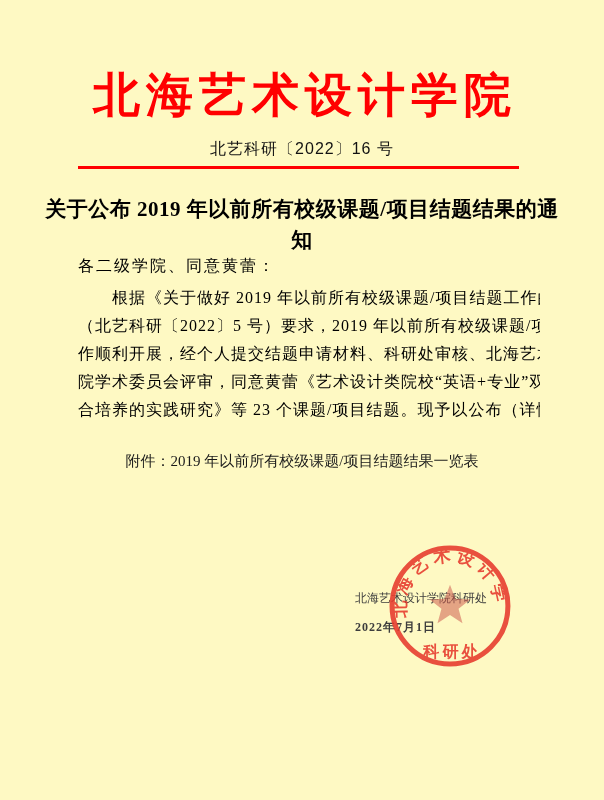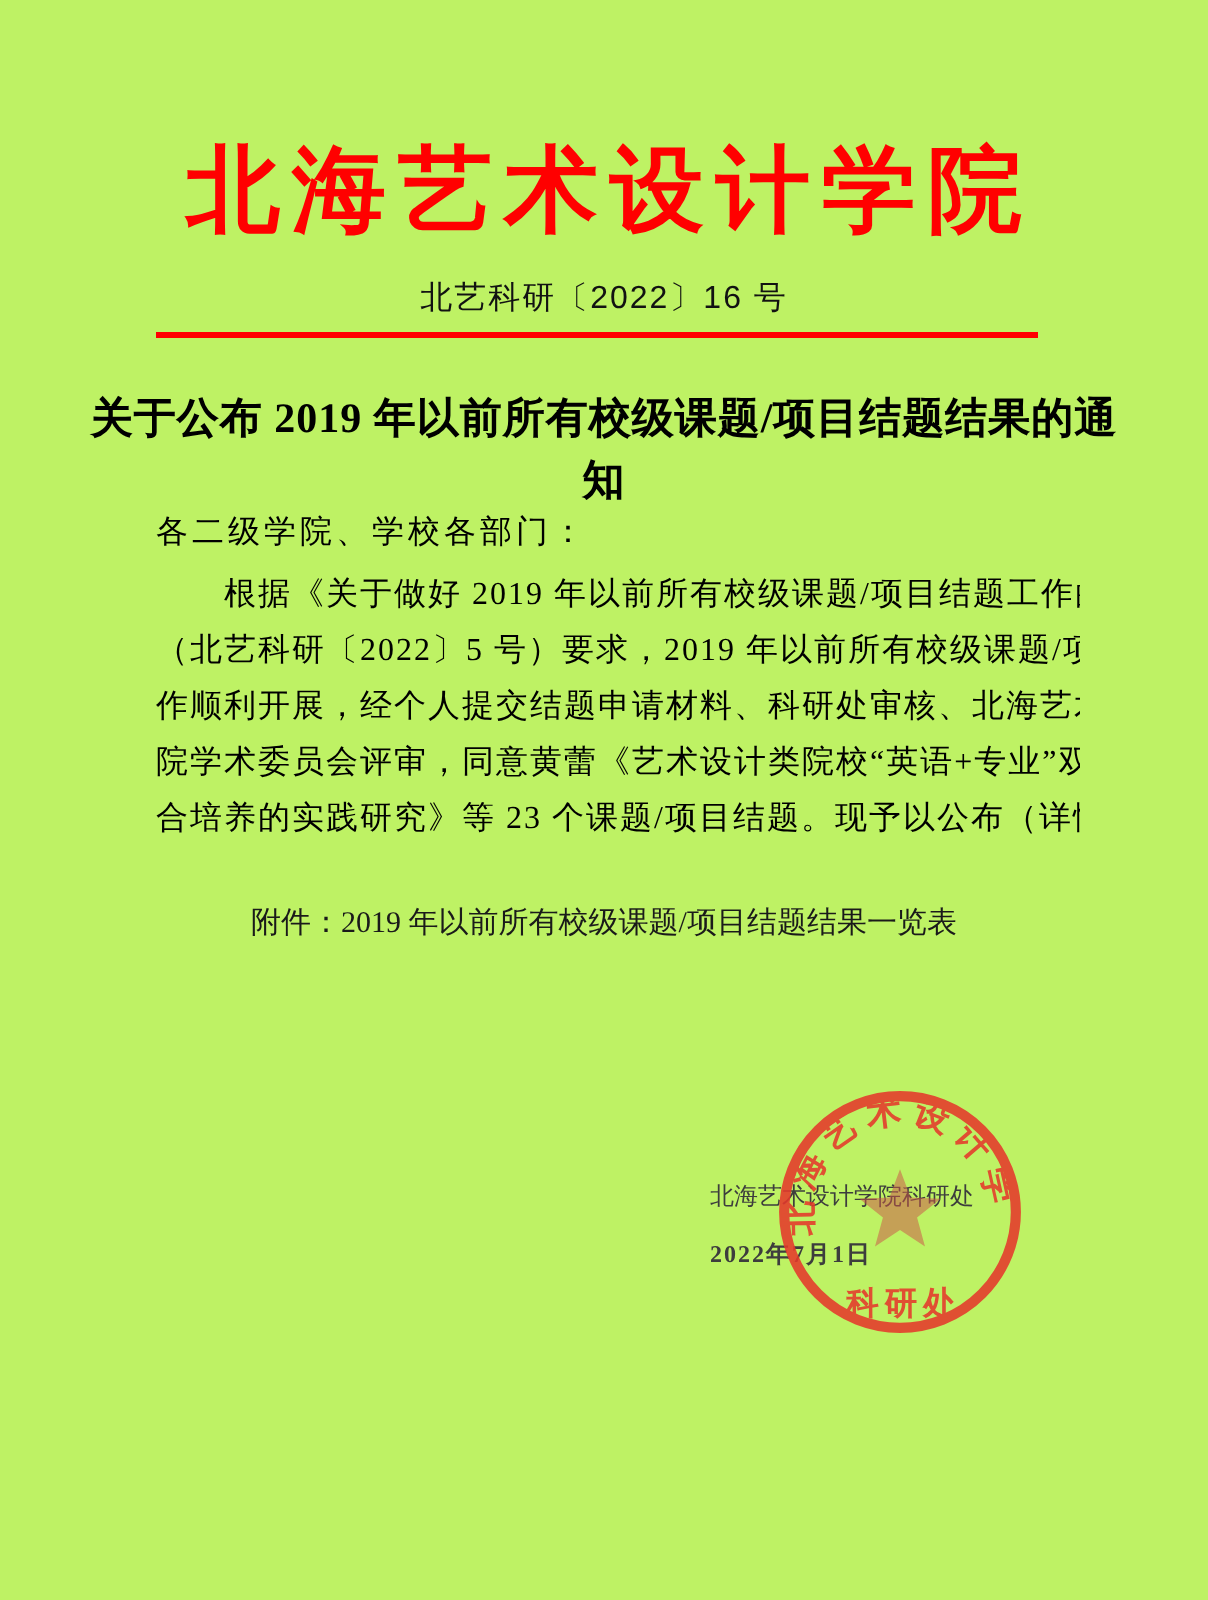--- a/index.html
+++ b/index.html
@@ -1,21 +1,21 @@
 <!DOCTYPE html>
 <html><head>
 <meta charset="utf-8">
 <style>
   * { margin: 0; padding: 0; box-sizing: border-box; }
   html, body { background: #ffffff; }
   .page {
     position: relative;
     width: 604px;
     height: 800px;
-    background: #bef264;
+    background: #fef9c3;
     overflow: hidden;
     font-family: "Liberation Serif", serif;
   }
   .institution-title {
     position: absolute;
     top: 64px; left: 0; width: 100%;
     text-align: center;
     font-family: "Liberation Serif", serif;
     font-size: 47px;
     font-weight: bold;
@@ -114,21 +114,21 @@
 
   <div class="doc-number">北艺科研〔2022〕16 号</div>
 
   <div class="red-divider"></div>
 
   <div class="notice-title">
     <div>关于公布 2019 年以前所有校级课题/项目结题结果的通</div>
     <div>知</div>
   </div>
 
-  <div class="salutation">各二级学院、学校各部门：</div>
+  <div class="salutation">各二级学院、同意黄蕾：</div>
 
   <div class="paragraph">
     <div class="pline">根据《关于做好 2019 年以前所有校级课题/项目结题工作的通知》</div>
     <div class="pline">（北艺科研〔2022〕5 号）要求，2019 年以前所有校级课题/项目结题工</div>
     <div class="pline">作顺利开展，经个人提交结题申请材料、科研处审核、北海艺术设计学</div>
     <div class="pline">院学术委员会评审，同意黄蕾《艺术设计类院校“英语+专业”双能力融</div>
     <div class="pline">合培养的实践研究》等 23 个课题/项目结题。现予以公布（详情见附件）。</div>
   </div>
 
   <div class="attachment-note">附件：2019 年以前所有校级课题/项目结题结果一览表</div>

